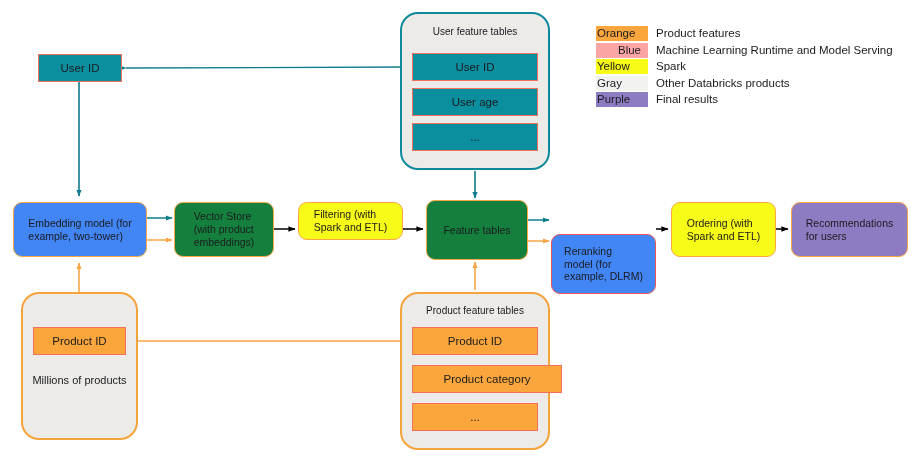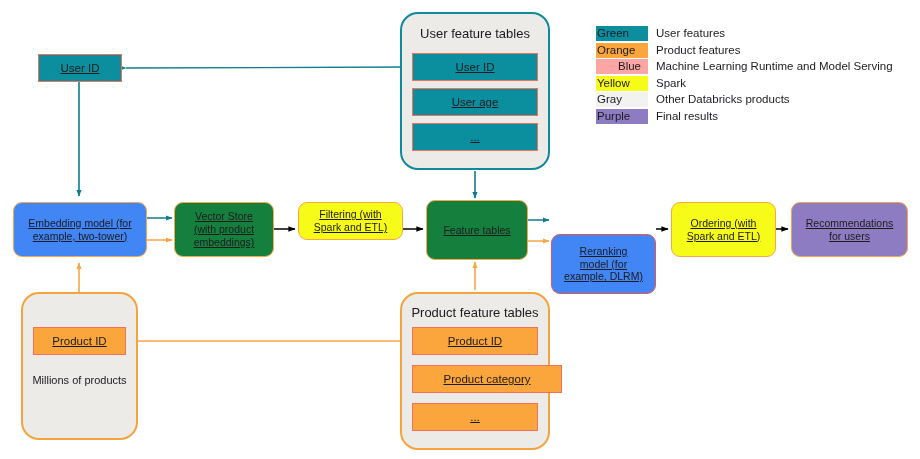--- a/index.html
+++ b/index.html
@@ -28,45 +28,43 @@
     pointer-events: none;
     z-index: 1;
   }
 
   .node {
     position: absolute;
     box-sizing: border-box;
     display: flex;
     align-items: center;
     justify-content: center;
-    text-align: center;
     color: #1b1b1f;
     z-index: 3;
     line-height: 1.22;
     padding: 2px 4px;
     white-space: pre-line;
-    text-decoration: underline;
   }
 
   
   .panel {
     position: absolute;
     box-sizing: border-box;
     background: #ecebe8;
     border-radius: 18px;
     z-index: 2;
   }
   .panel-teal  { border: 2px solid #0e8a9c; }
   .panel-orange{ border: 2px solid #f5a33c; }
   .panel-title {
     position: absolute;
     left: 0; right: 0;
     text-align: center;
     color: #1b1b1f;
-    font-size: 13px;
+    font-size: 10px;
     z-index: 4;
   }
 
   
   .chip-teal {
     background: #0b8e9e;
     border: 1.6px solid #f4705a;
     font-size: 11.5px;
   }
   .chip-orange {
@@ -249,24 +247,20 @@
 example, DLRM)</div>
 
   <div class="node box box-yellow" style="left:671px; top:202px; width:105px; height:55px;">Ordering (with
 Spark and ETL)</div>
 
   <div class="node box box-purple" style="left:791px; top:202px; width:117px; height:55px;">Recommendations
 for users</div>
 
   <div id="legend">
     <div class="legend-row">
-      <span class="legend-swatch" style="background:#0b8e9e;">Green</span>
-      <span class="legend-desc">User features</span>
-    </div>
-    <div class="legend-row">
       <span class="legend-swatch" style="background:#faa63c;">Orange</span>
       <span class="legend-desc">Product features</span>
     </div>
     <div class="legend-row">
       <span class="legend-swatch" style="background:#fca5a5;padding-left:22px;">Blue</span>
       <span class="legend-desc">Machine Learning Runtime and Model Serving</span>
     </div>
     <div class="legend-row">
       <span class="legend-swatch" style="background:#f7fb18;">Yellow</span>
       <span class="legend-desc">Spark</span>

